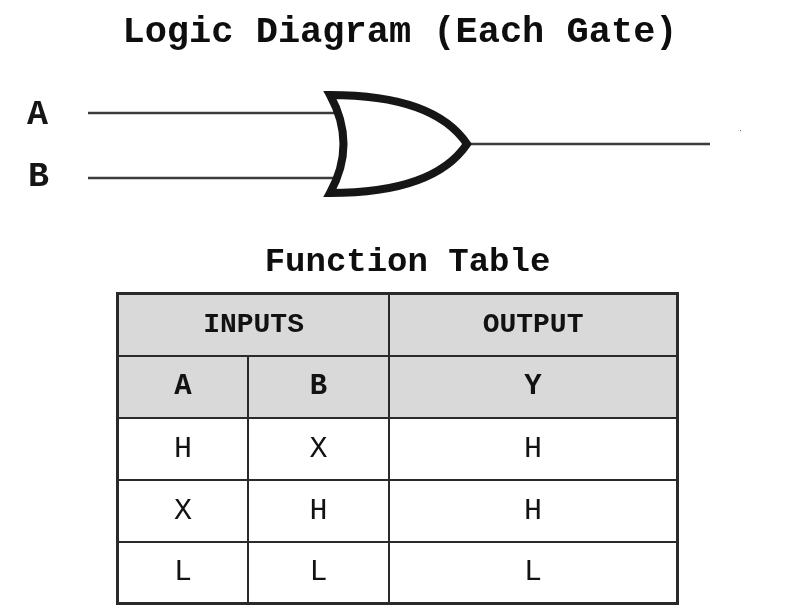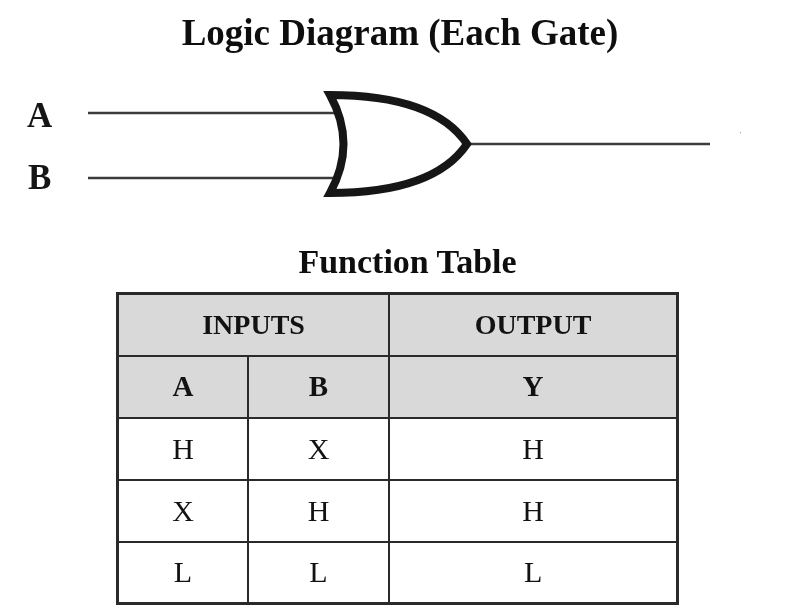--- a/index.html
+++ b/index.html
@@ -2,21 +2,21 @@
 <html><head>
 <meta charset="utf-8">
 <style>
   * { margin: 0; padding: 0; box-sizing: border-box; }
   html, body { background: #ffffff; }
   .stage {
     position: relative;
     width: 741px;
     height: 610px;
     background: #ffffff;
-    font-family: Liberation Serif, serif;
+    font-family: Liberation Mono, monospace;
     color: #0e0e0e;
     overflow: hidden;
   }
   .diagram-title {
     position: absolute;
     top: 11px;
     left: 0;
     width: 800px;
     text-align: center;
     font-size: 37px;

